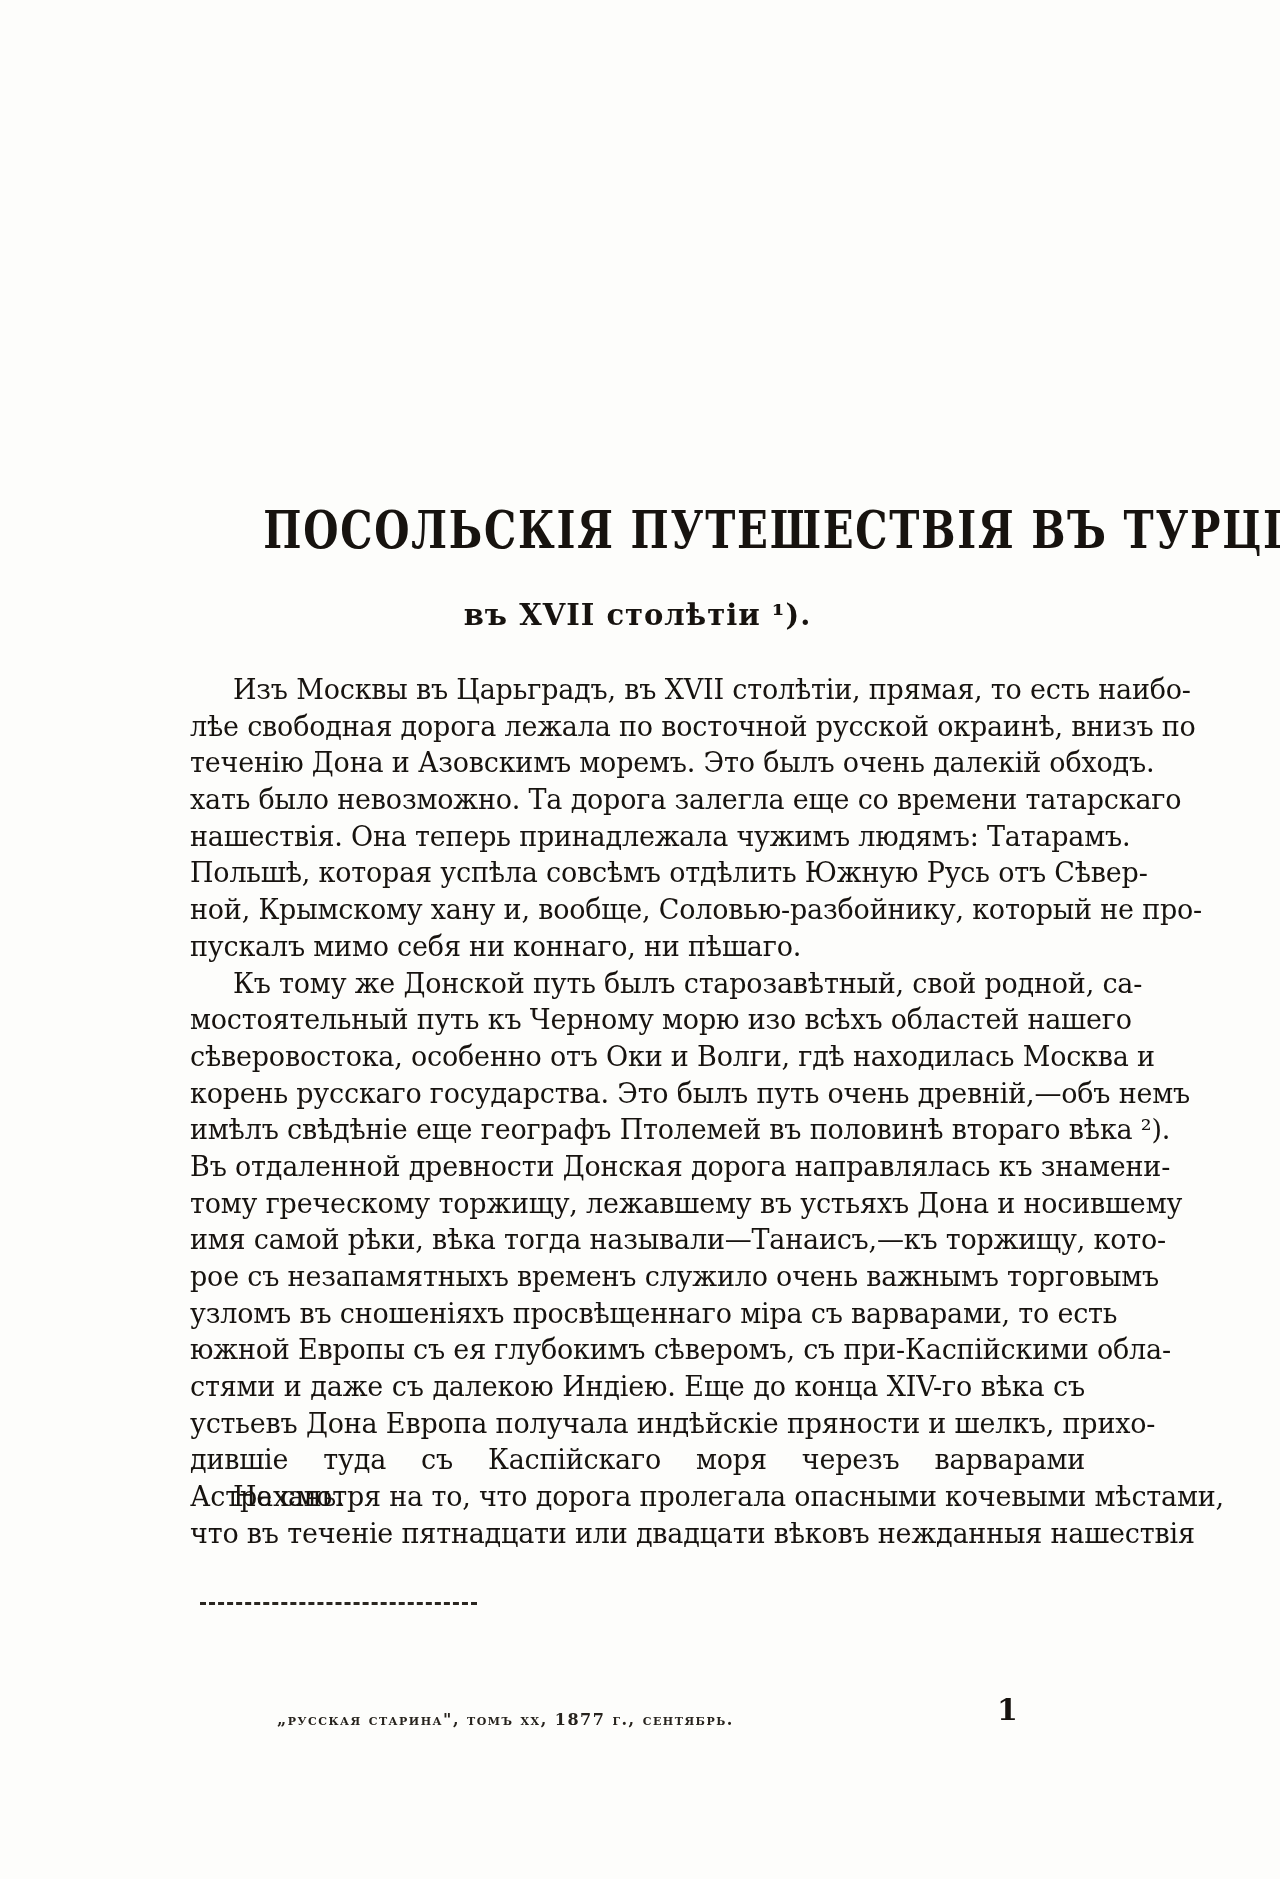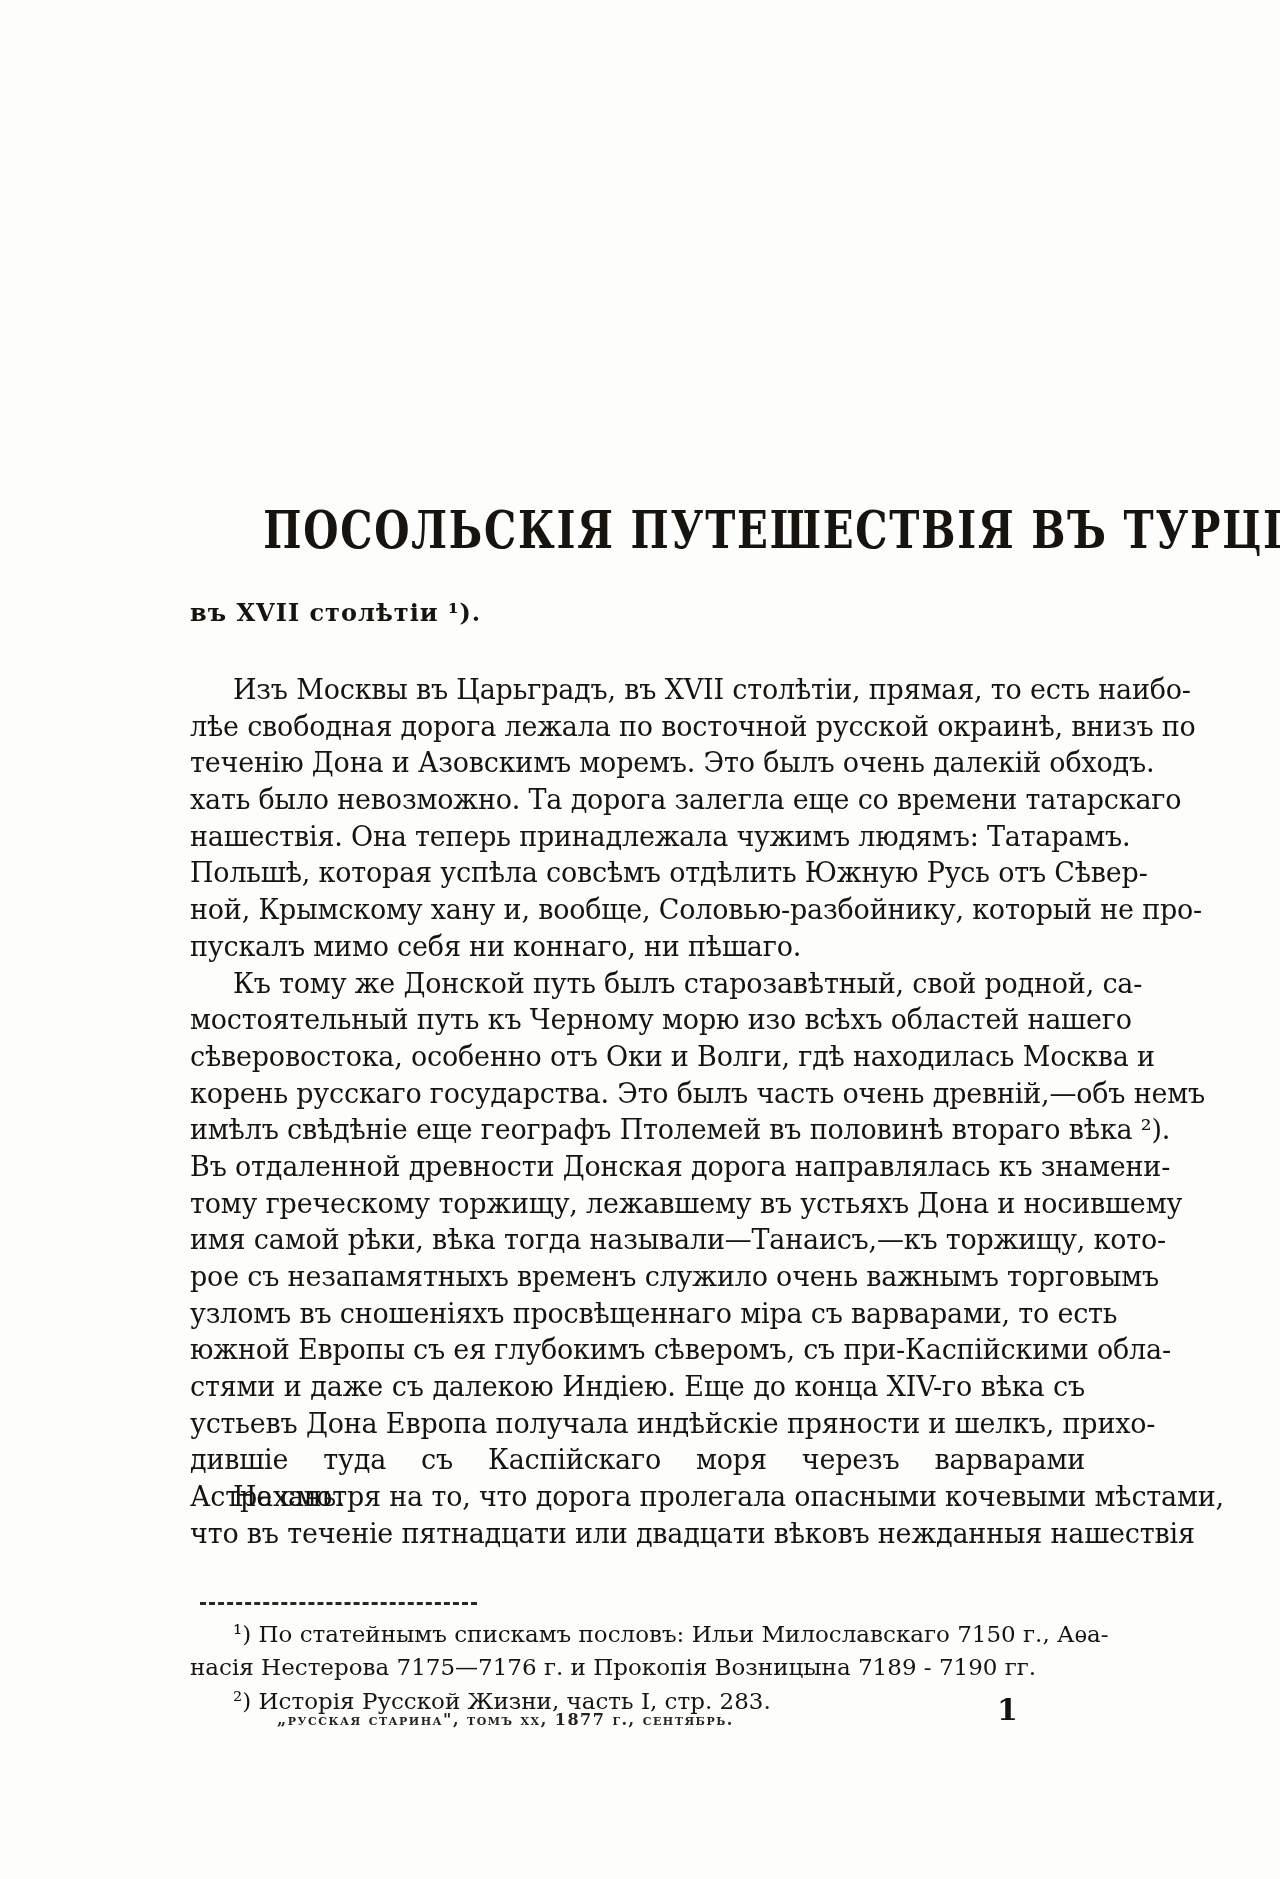--- a/index.html
+++ b/index.html
@@ -31,21 +31,22 @@
     letter-spacing: 2px;
     white-space: nowrap;
     transform: scale(0.88, 1.12);
     transform-origin: center top;
   }
   .subtitle {
     position: absolute;
     top: 598px;
     left: 190px;
     width: 895px;
-    font-size: 24px;
+    text-align: center;
+    font-size: 29px;
     font-weight: bold;
     letter-spacing: 1px;
   }
   .body-text {
     position: absolute;
     top: 672px;
     left: 190px;
     width: 895px;
     font-size: 27px;
     letter-spacing: -0.2px;
@@ -125,43 +126,38 @@
       <div class="bl">хать было невозможно. Та дорога залегла еще со времени татарскаго</div>
       <div class="bl">нашествія. Она теперь принадлежала чужимъ людямъ: Татарамъ.</div>
       <div class="bl">Польшѣ, которая успѣла совсѣмъ отдѣлить Южную Русь отъ Сѣвер-</div>
       <div class="bl">ной, Крымскому хану и, вообще, Соловью-разбойнику, который не про-</div>
       <div class="bl last">пускалъ мимо себя ни коннаго, ни пѣшаго.</div>
     </div>
     <div>
       <div class="bl ind">Къ тому же Донской путь былъ старозавѣтный, свой родной, са-</div>
       <div class="bl">мостоятельный путь къ Черному морю изо всѣхъ областей нашего</div>
       <div class="bl">сѣверовостока, особенно отъ Оки и Волги, гдѣ находилась Москва и</div>
-      <div class="bl">корень русскаго государства. Это былъ часть очень древній,—объ немъ</div>
+      <div class="bl">корень русскаго государства. Это былъ путь очень древній,—объ немъ</div>
       <div class="bl">имѣлъ свѣдѣніе еще географъ Птолемей въ половинѣ втораго вѣка ²).</div>
       <div class="bl">Въ отдаленной древности Донская дорога направлялась къ знамени-</div>
       <div class="bl">тому греческому торжищу, лежавшему въ устьяхъ Дона и носившему</div>
       <div class="bl">имя самой рѣки, вѣка тогда называли—Танаисъ,—къ торжищу, кото-</div>
       <div class="bl">рое съ незапамятныхъ временъ служило очень важнымъ торговымъ</div>
       <div class="bl">узломъ въ сношеніяхъ просвѣщеннаго міра съ варварами, то есть</div>
       <div class="bl">южной Европы съ ея глубокимъ сѣверомъ, съ при-Каспійскими обла-</div>
       <div class="bl">стями и даже съ далекою Индіею. Еще до конца XIV-го вѣка съ</div>
       <div class="bl">устьевъ Дона Европа получала индѣйскіе пряности и шелкъ, прихо-</div>
       <div class="bl last">дившіе туда съ Каспійскаго моря черезъ варварами Астрахань.</div>
     </div>
     <div>
       <div class="bl ind">Не смотря на то, что дорога пролегала опасными кочевыми мѣстами,</div>
       <div class="bl">что въ теченіе пятнадцати или двадцати вѣковъ нежданныя нашествія</div>
     </div>
   </div>
 
   <div class="fn-sep"></div>
 
-  <div class="footnotes">
-    <div class="fl ind">¹) По статейнымъ спискамъ пословъ: Ильи Милославскаго 7150 г., Аѳа-</div>
-    <div class="fl last">насія Нестерова 7175—7176 г. и Прокопія Возницына 7189 - 7190 гг.</div>
-    <div class="fl ind last">²) Исторія Русской Жизни, часть I, стр. 283.</div>
-  </div>
 
   <div class="journal-footer">„русская старина", томъ xx, 1877 г., сентябрь.</div>
 
   <div class="page-number">1</div>
 
 </div>
 
 </body></html>

